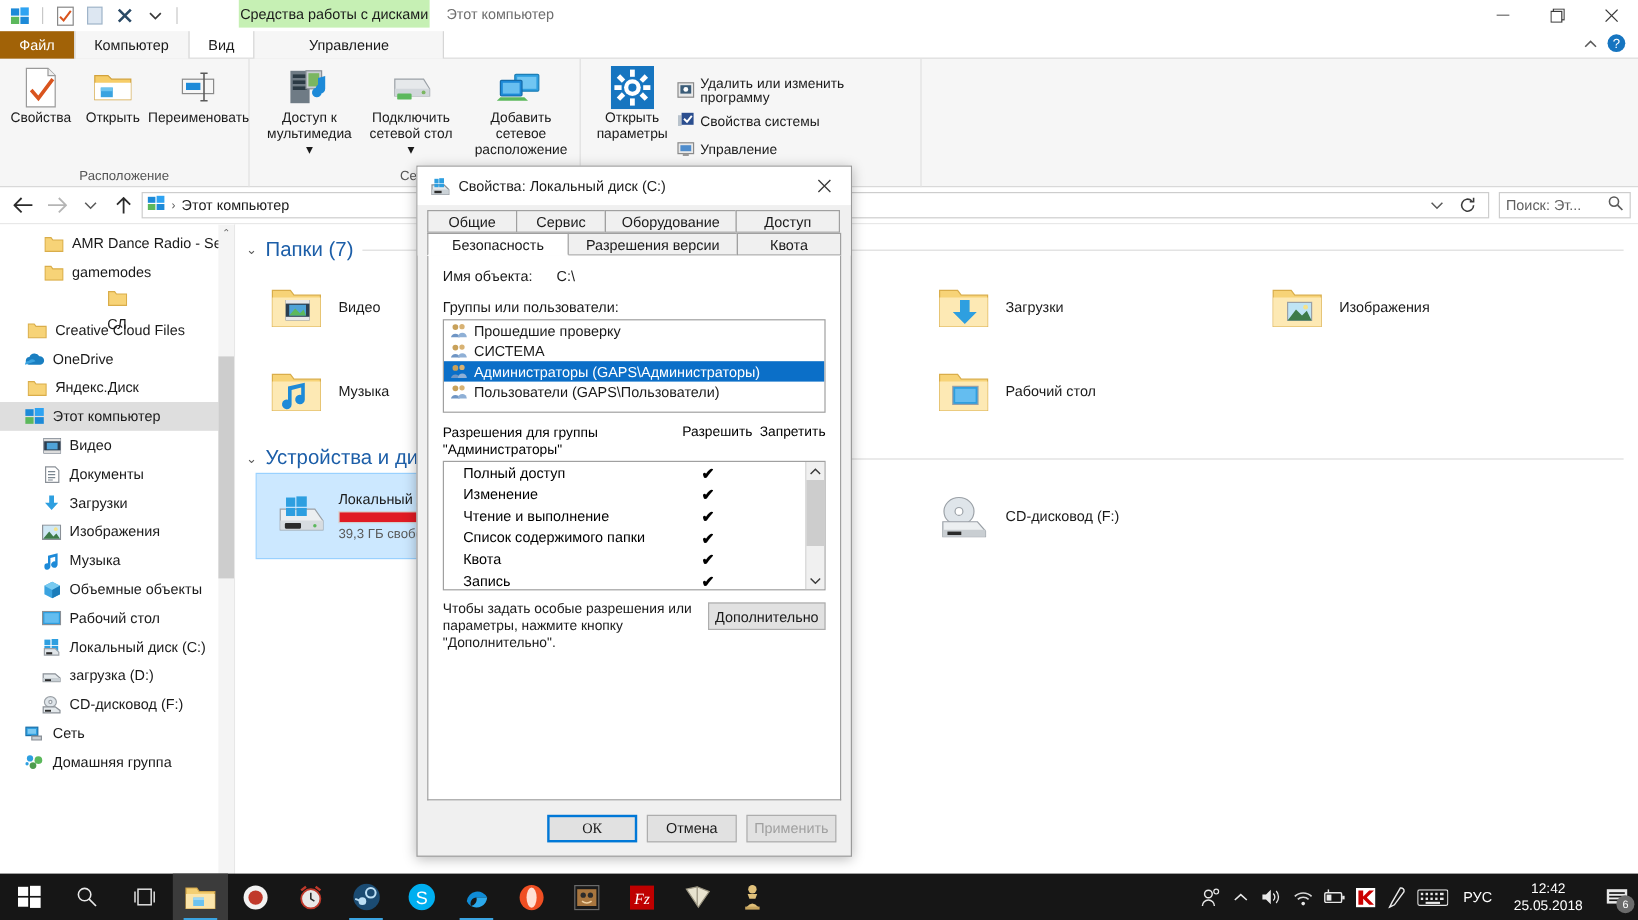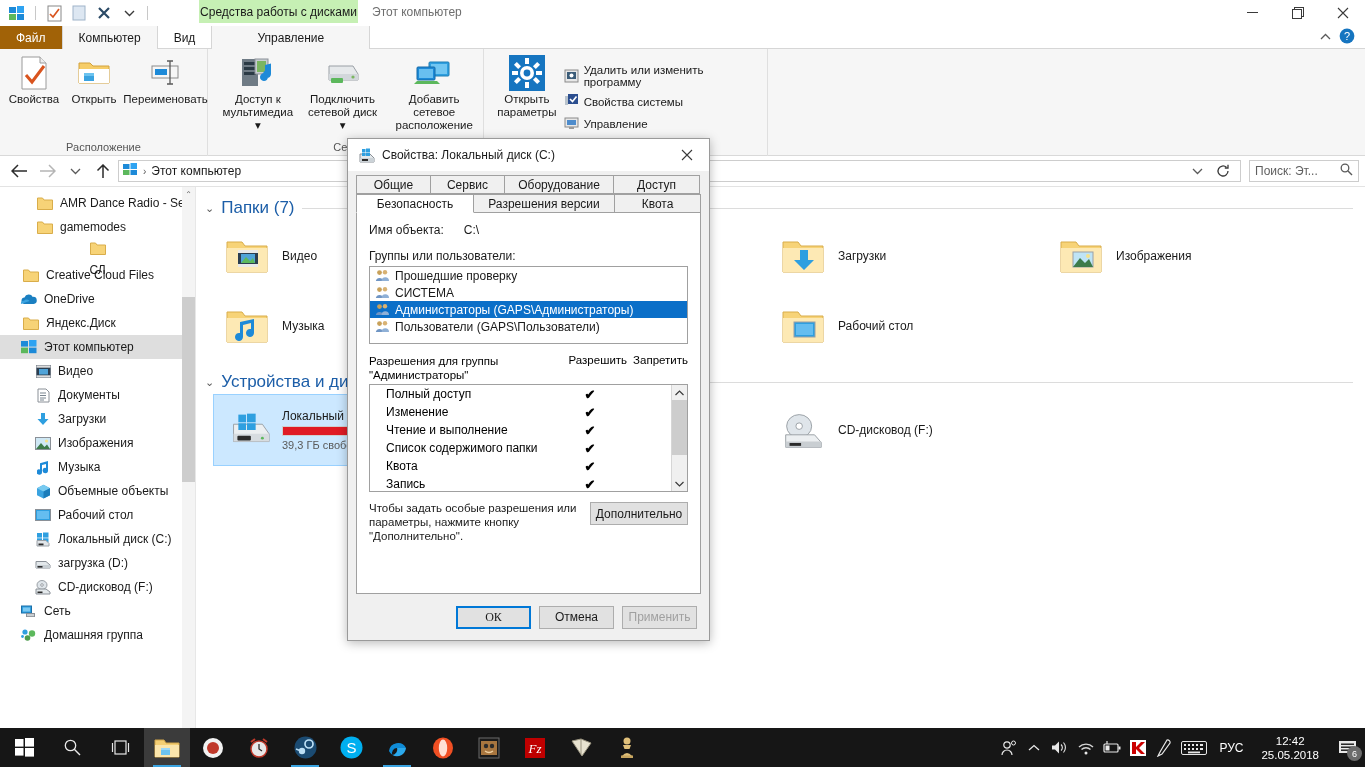--- a/index.html
+++ b/index.html
@@ -88,21 +88,21 @@
 
   
   .statusbar { height:24px; background:#f0f0f0; border-top:1px solid #dedede; display:flex; align-items:center; padding:0 10px; font-size:11.5px; color:#1a1a1a; }
   .status-sep { width:1px; height:13px; background:#c4c4c4; margin:0 12px; }
   .status-right { margin-left:auto; display:flex; align-items:center; gap:10px; }
   .view-btn { width:22px; height:18px; display:flex; align-items:center; justify-content:center; }
   .view-btn.on { background:#d6e9f8; outline:1px solid #9ecbea; }
 
   
   #dialog {
-    position:absolute; left:347px; top:138px; width:363px; height:503px;
+    position:absolute; left:347px; top:138px; width:363px; height:576px;
     background:#f0f0f0; border:1px solid #9a9a9a; box-shadow:0 2px 10px rgba(0,0,0,.28);
     display:flex; flex-direction:column;
   }
   .dlg-title { height:32px; background:#fff; display:flex; align-items:center; padding:0 0 0 9px; }
   .dlg-title-ico { width:18px; height:16px; margin-right:7px; display:flex; align-items:center; }
   .dlg-title-txt { font-size:12px; color:#1a1a1a; }
   .dlg-close { margin-left:auto; width:44px; height:31px; display:flex; align-items:center; justify-content:center; }
 
   .dlg-tabs { padding:4px 8px 0 8px; background:#f0f0f0; }
   .tabrow { display:flex; }
@@ -294,21 +294,21 @@
         <div class="big-btn" style="width:86px">
           <div class="big-ico">
             <svg width="40" height="30" viewBox="0 0 40 30">
                 <path d="M6 8 h24 l5 8 v6 h-29 z" fill="#e6e9eb" stroke="#9aa0a6"></path>
                 <path d="M6 16 h29 v6 h-29 z" fill="#d2d7db"></path>
                 <rect x="8" y="20" width="12" height="5" rx="1" fill="#5cb85c"></rect>
                 <circle cx="30" cy="19" r="1.6" fill="#7bb661"></circle>
               </svg>
           </div>
           <div class="big-lbl">
-            <span>Подключить сетевой диск</span> <span>▾</span>
+            <span>Подключить сетевой стол</span> <span>▾</span>
           </div>
         </div>
         <div class="big-btn" style="width:98px">
           <div class="big-ico">
             <svg width="42" height="30" viewBox="0 0 42 30">
                 <rect x="16" y="4" width="20" height="14" rx="1" fill="#2e9fe0" stroke="#1e7fb5"></rect>
                 <rect x="18" y="6" width="16" height="10" fill="#71c6f2"></rect>
                 <rect x="4" y="9" width="18" height="13" rx="1" fill="#1d8ad8" stroke="#156ba8"></rect>
                 <rect x="6" y="11" width="14" height="9" fill="#68bff0"></rect>
                 <path d="M4 23 h20 l3 3 h-26 z" fill="#5cb85c"></path>

